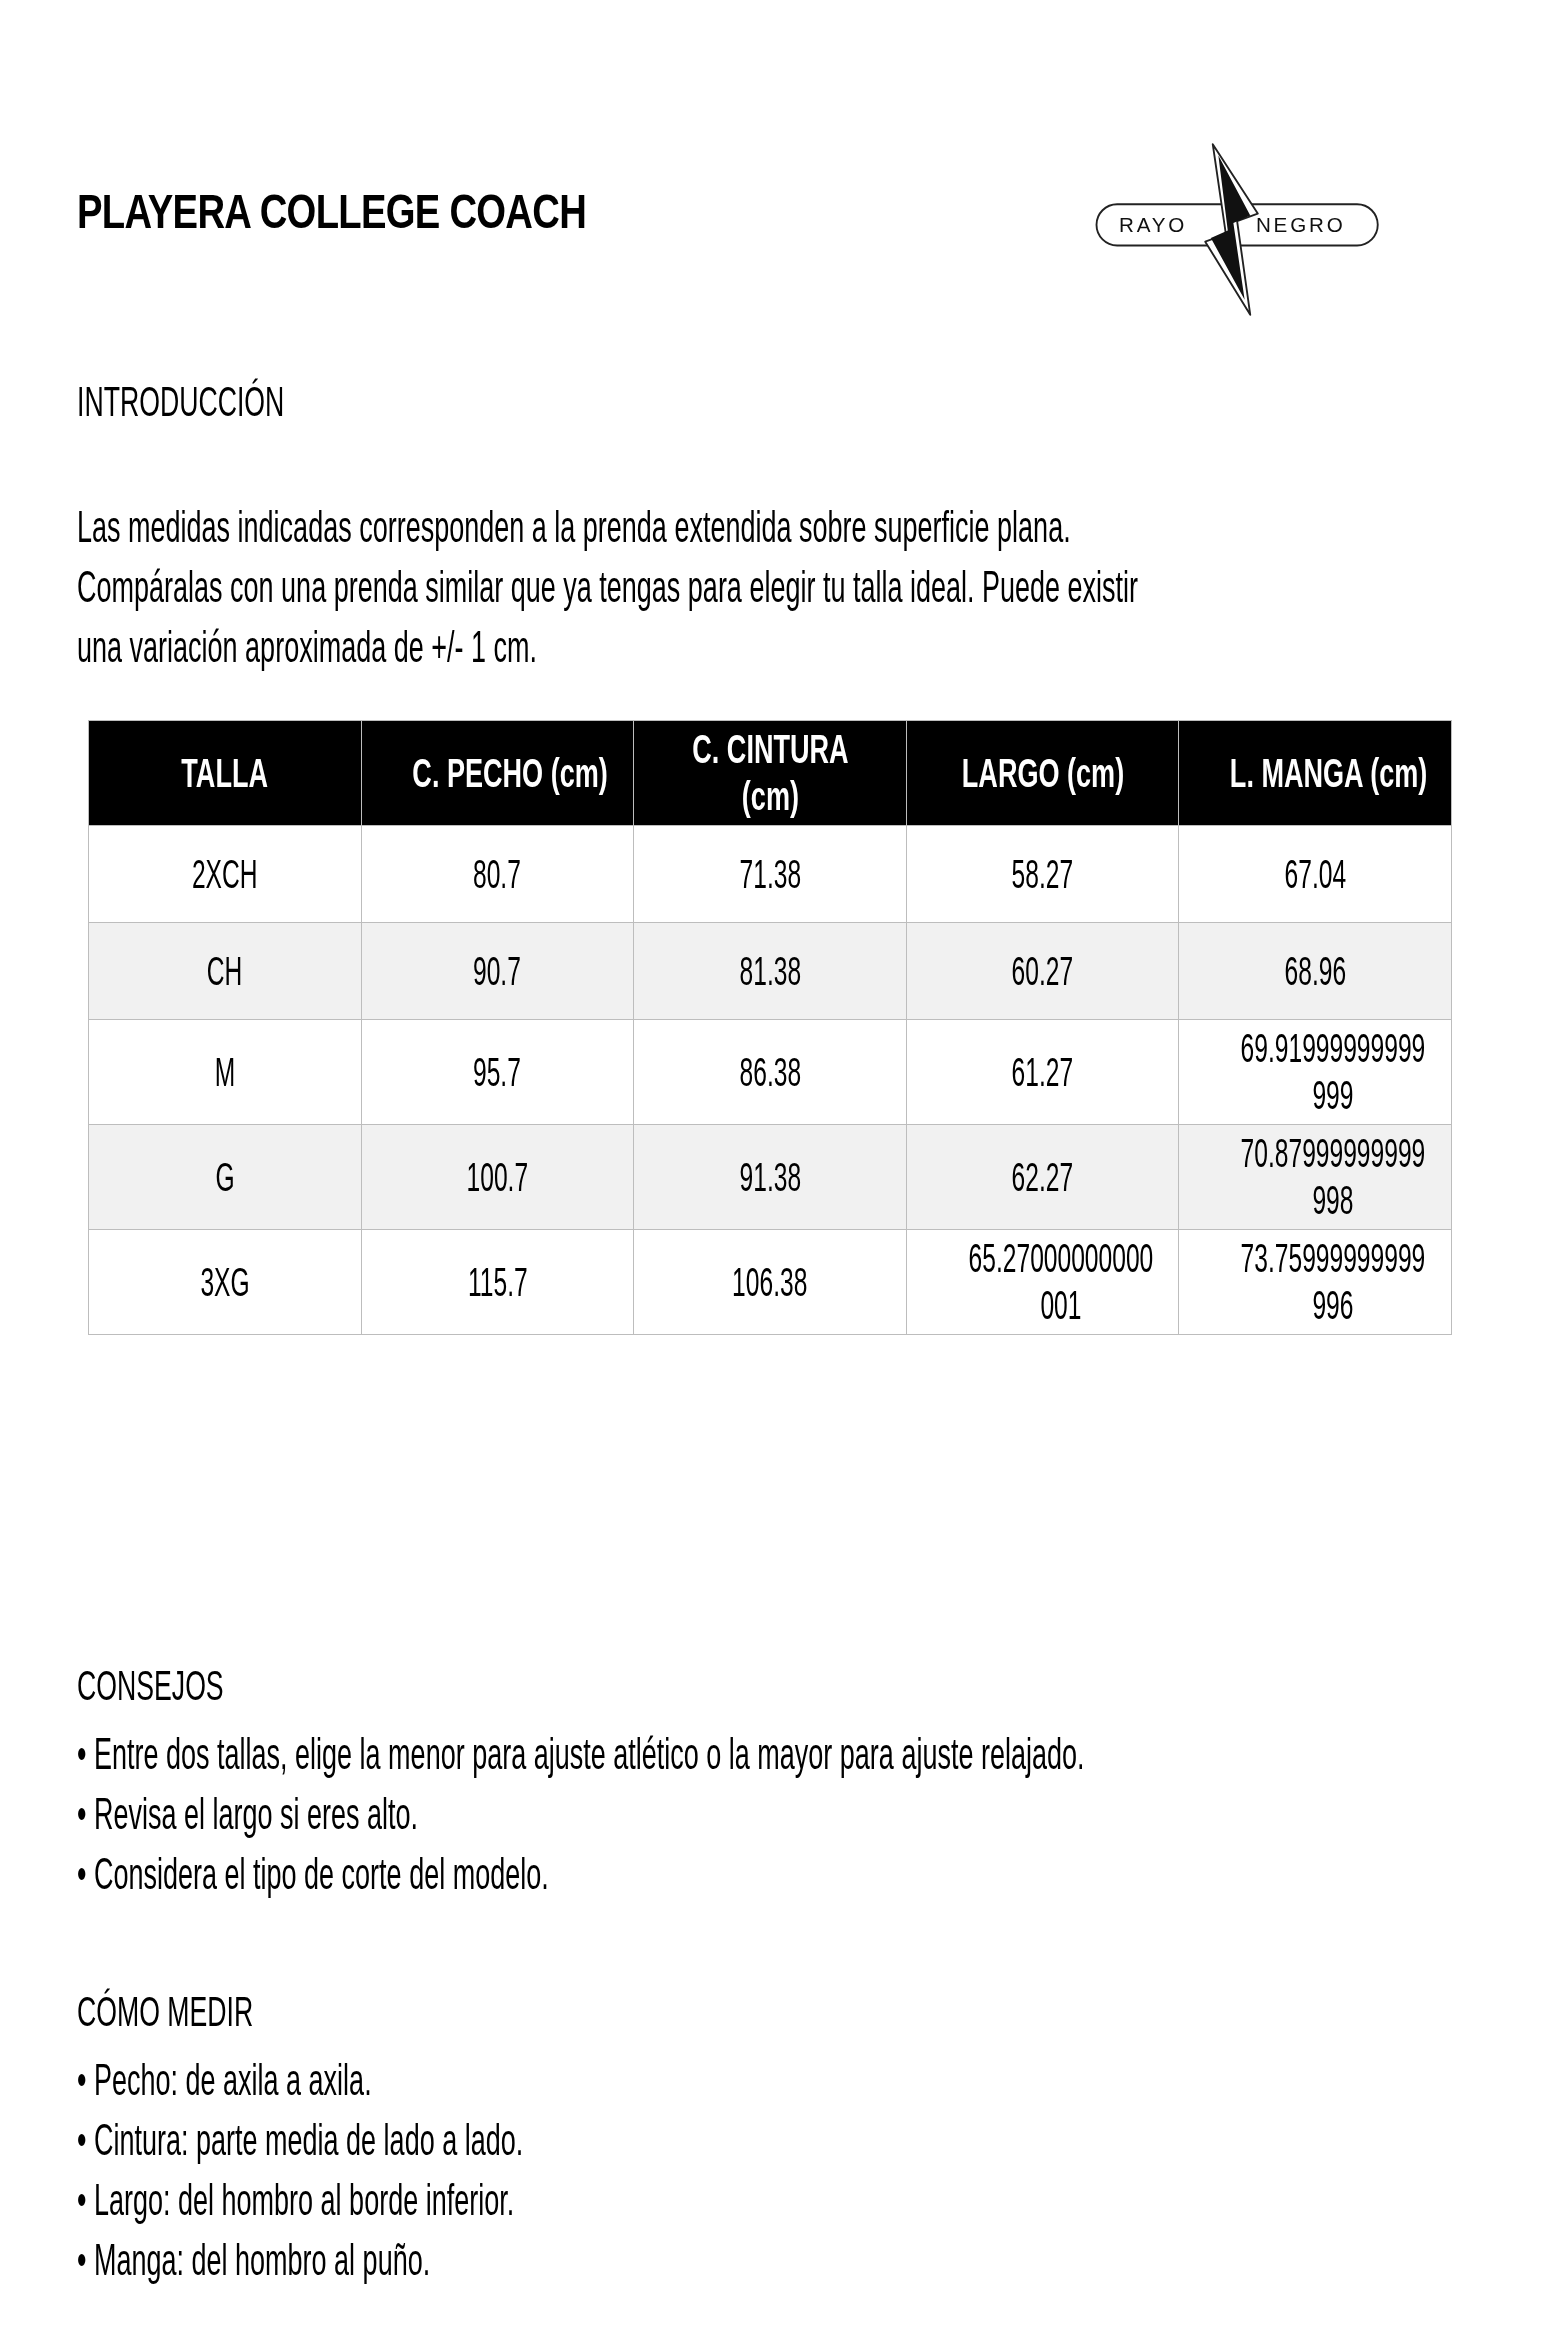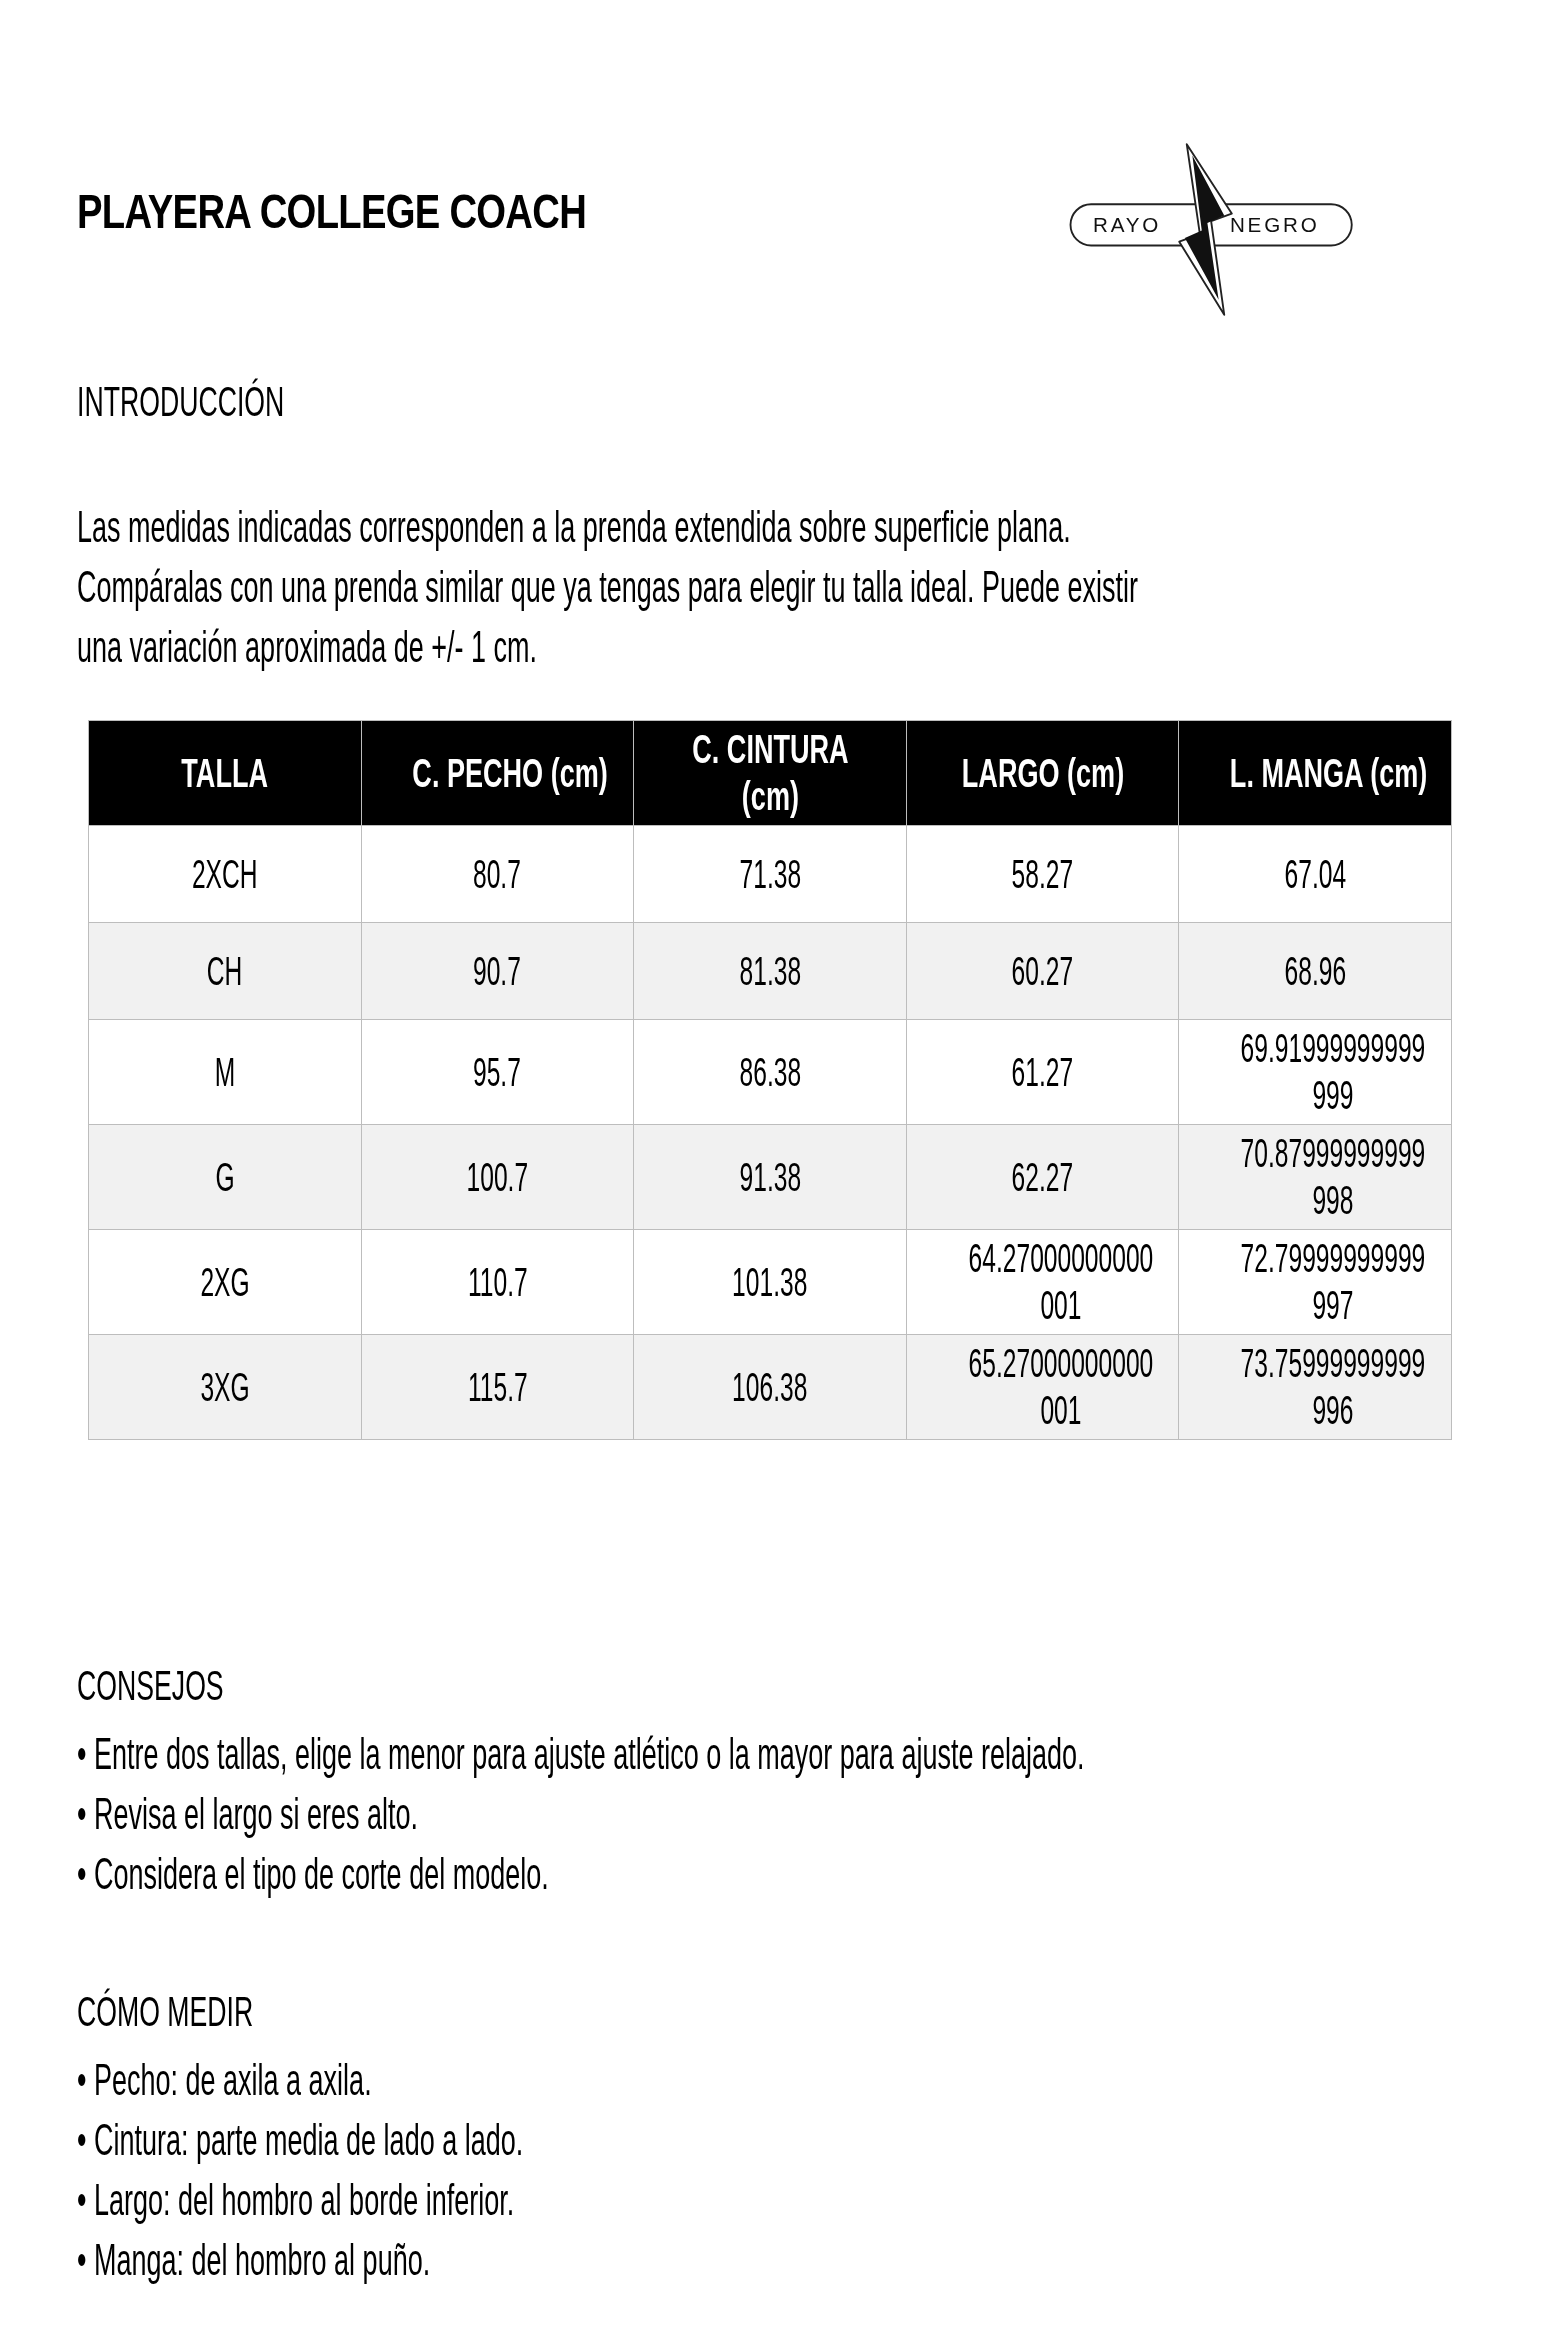--- a/index.html
+++ b/index.html
@@ -2,21 +2,21 @@
 <html style="font-size:15px"><head>
 <meta charset="utf-8">
 <style>
   html, body { margin: 0; padding: 0; background: #ffffff; }
   body { width: 1561px; height: 2342px; position: relative; overflow: hidden;
          font-family: "Liberation Sans Narrow", "Liberation Sans", sans-serif; color: #000; }
 
   #title { position: absolute; left: 77px; top: 187px; font-weight: bold; font-size: 49px;
            letter-spacing: -0.9px; transform: scaleX(0.78); transform-origin: left top; white-space: nowrap; line-height: 1; }
 
-  #logo { position: absolute; left: 1063px; top: 131px; width: 300px; height: 197px; }
+  #logo { position: absolute; left: 1089px; top: 131px; width: 300px; height: 197px; }
 
   .section-h { position: absolute; left: 77px; font-size: 43px; transform: scaleX(0.62); transform-origin: left top;
                white-space: nowrap; line-height: 1; font-weight: normal; }
   #intro-h { top: 380px; }
 
   .para { position: absolute; left: 77px; top: 497px; width: 2436px; font-size: 45px; line-height: 60px;
           transform: scaleX(0.6); transform-origin: left top; }
   .para div { white-space: nowrap; }
 
   #size-table { position: absolute; left: 88px; top: 720px; width: 1364px; border-collapse: collapse; table-layout: fixed; }
@@ -95,27 +95,20 @@
       <td><span class="dcell"><span>69.91999999999</span><br><span>999</span></span></td>
     </tr>
     <tr class="tall">
       <td><span class="dcell">G</span></td>
       <td><span class="dcell">100.7</span></td>
       <td><span class="dcell">91.38</span></td>
       <td><span class="dcell">62.27</span></td>
       <td><span class="dcell"><span>70.87999999999</span><br><span>998</span></span></td>
     </tr>
     <tr class="tall">
-      <td><span class="dcell">2XG</span></td>
-      <td><span class="dcell">110.7</span></td>
-      <td><span class="dcell">101.38</span></td>
-      <td><span class="dcell"><span>64.27000000000</span><br><span>001</span></span></td>
-      <td><span class="dcell"><span>72.79999999999</span><br><span>997</span></span></td>
-    </tr>
-    <tr class="tall">
       <td><span class="dcell">3XG</span></td>
       <td><span class="dcell">115.7</span></td>
       <td><span class="dcell">106.38</span></td>
       <td><span class="dcell"><span>65.27000000000</span><br><span>001</span></span></td>
       <td><span class="dcell"><span>73.75999999999</span><br><span>996</span></span></td>
     </tr>
   </tbody>
 </table>
 
 <div id="consejos-h" class="section-h">CONSEJOS</div>

